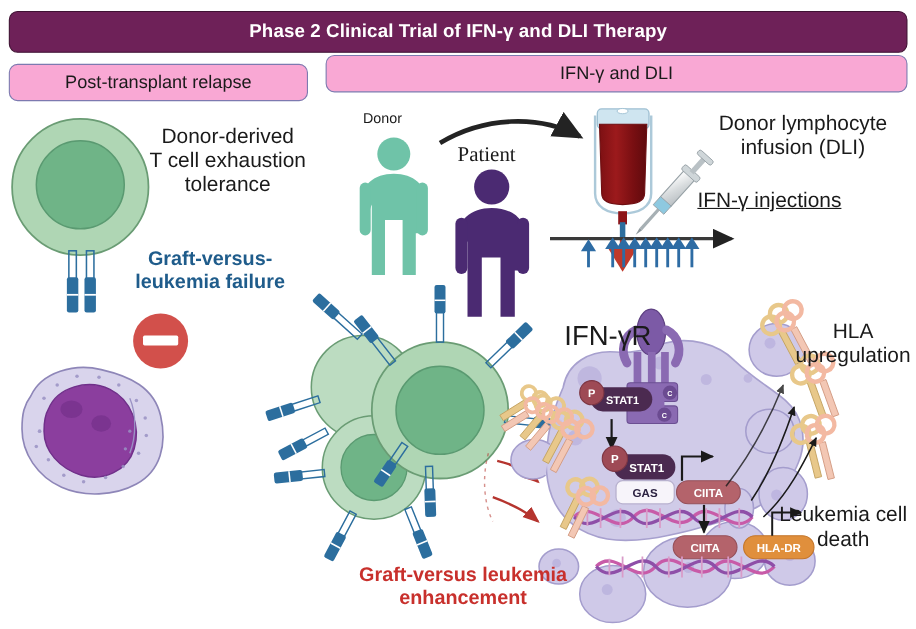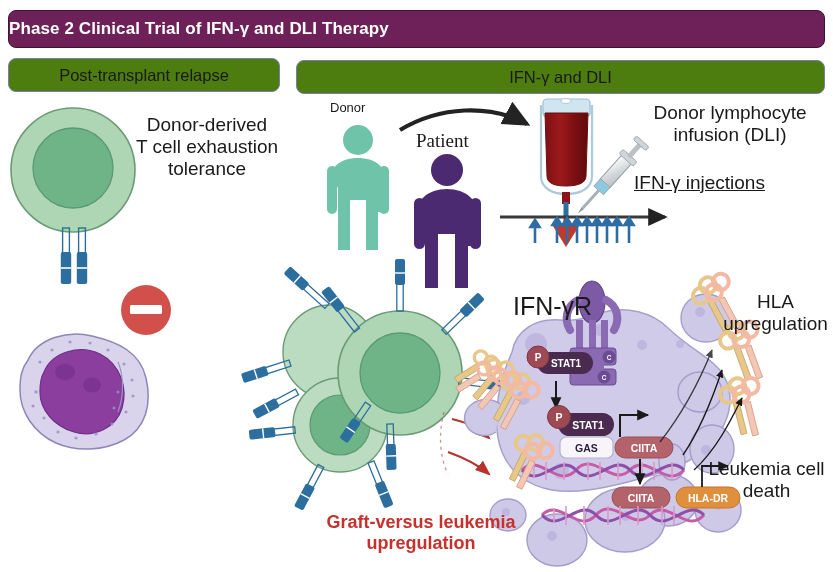--- a/index.html
+++ b/index.html
@@ -20,38 +20,38 @@
     overflow: hidden;
   }
   
   .title-banner {
     position: absolute;
     left: 8px; top: 10px;
     width: 817px; height: 38px;
     background: #6E2158;
     border: 1.5px solid #3f1233;
     border-radius: 8px;
-    display: flex; align-items: center; justify-content: flex-start;
+    display: flex; align-items: center; justify-content: center;
     color: #ffffff;
     font-size: 17px;
     font-weight: bold;
     letter-spacing: 0.1px;
   }
   
   .sec-header {
     position: absolute;
-    background: #4d7c0f;
+    background: #f9a8d4;
     border: 1.5px solid #7d7ab0;
     border-radius: 8px;
     display: flex; align-items: center; justify-content: center;
     color: #1a1a1a;
     font-size: 16.5px;
   }
   #hdr-left  { left: 8px;   top: 58px; width: 272px; height: 34px; }
-  #hdr-right { left: 296px; top: 60px; width: 529px; height: 34px; }
+  #hdr-right { left: 296px; top: 50px; width: 529px; height: 34px; }
 
   
   .txt {
     position: absolute;
     color: #1a1a1a;
     line-height: 1.16;
     white-space: pre-line;
   }
   .txt.center { text-align: center; }
   .lbl-plain   { font-size: 19px; }
@@ -559,35 +559,37 @@
 
     <g fill="none" stroke="#1a1a1a" stroke-width="1.6">
       <path d="M660,410 C678,392 692,374 704,360" marker-end="url(#ah-blk-sm)" opacity="0.0"></path>
     </g>
   </svg>
 
   <div class="txt lbl-plain center" id="lbl-donor-derived">Donor-derived
 T cell exhaustion
 tolerance</div>
 
+  <div class="txt lbl-blue" id="lbl-gvl-failure">Graft-versus-
+leukemia failure</div>
 
 
   <div class="txt lbl-plain" id="lbl-donor">Donor</div>
 
   <div class="txt lbl-plain" id="lbl-patient">Patient</div>
 
   <div class="txt lbl-plain" id="lbl-dli">Donor lymphocyte
 infusion (DLI)</div>
 
   <div class="txt lbl-plain" id="lbl-ifng-inject">IFN-γ injections</div>
 
   <div class="txt lbl-plain" id="lbl-ifngr">IFN-γR</div>
 
   <div class="txt lbl-plain" id="lbl-hla-up">HLA
 upregulation</div>
 
   <div class="txt lbl-plain" id="lbl-leuk-death">Leukemia cell
 death</div>
 
   <div class="txt lbl-red" id="lbl-gvl-enhance">Graft-versus leukemia
-upregulation</div>
+enhancement</div>
 
 </div>
 
 </body></html>

